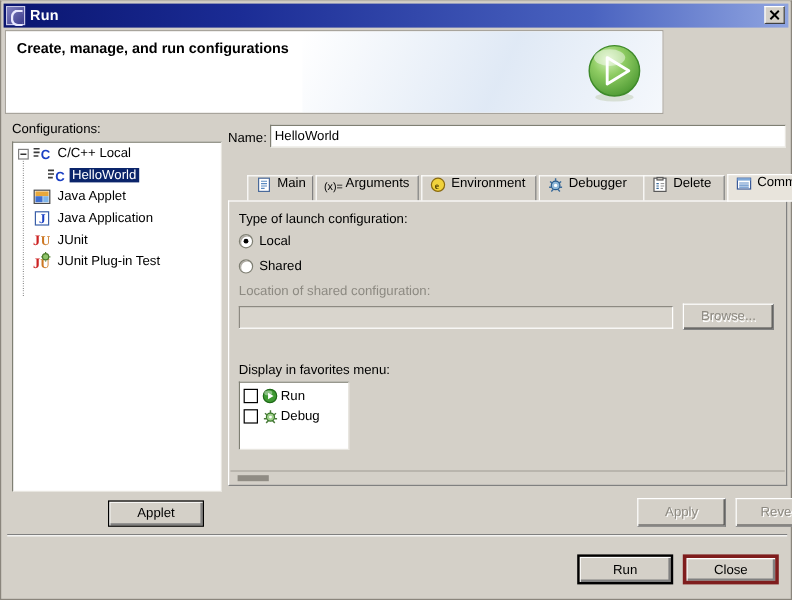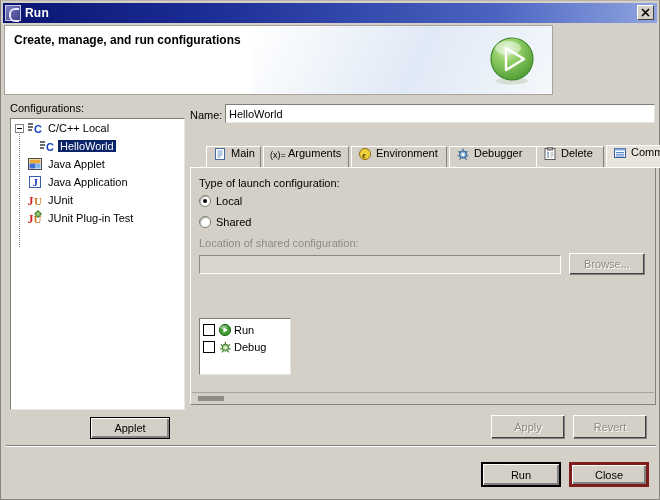--- a/index.html
+++ b/index.html
@@ -207,20 +207,21 @@
     background: #908c84; cursor: pointer;
   }
 
   #btn-apply, #btn-revert {
     position: absolute; top: 414px; height: 24px; width: 74px;
     background: #d4d0c8; border: 1px solid #ffffff;
     border-right-color: #808080; border-bottom-color: #808080;
     box-shadow: inset -1px -1px 0 #404040;
     font-size: 11px; color: #8d8a82; text-shadow: 1px 1px 0 #ffffff;
     cursor: default;
+    margin-left: 40px;
   }
   #btn-apply { left: 490px; }
   #btn-revert { left: 572px; }
 
   #sep {
     position: absolute; left: 5px; top: 444px; width: 650px; height: 2px;
     border-top: 1px solid #808080; border-bottom: 1px solid #ffffff;
   }
 
   #btn-run, #btn-close {
@@ -404,20 +405,21 @@
   <div class="radio-row" style="left:198px; top:215px;">
     <span class="radio"></span>
     <span>Shared</span>
   </div>
 
   <div class="sec-label disabled" style="left:198px; top:236px;">Location of shared configuration:</div>
 
   <div id="shared-input"></div>
   <button id="btn-browse">Browse...</button>
 
+  <div class="sec-label" style="left:198px; top:302px;">Display in favorites menu:</div>
 
   <div id="fav-list">
       <div class="fav-row">
         <span class="check"></span>
         <span class="fav-icon" style="display: inline-block; width: 14px; height: 14px; position: relative; flex: 0 0 auto;"><svg width="14" height="14" viewBox="0 0 14 14">
             <circle cx="7" cy="7" r="5.6" fill="#3f9a33" stroke="#1f6a18"></circle>
             <ellipse cx="5.5" cy="4.4" rx="3.4" ry="1.9" fill="#ffffff" opacity="0.4"></ellipse>
             <path d="M5.4 4.2 L10 7 L5.4 9.8 Z" fill="#ffffff"></path>
           </svg></span>
         <span>Run</span>

